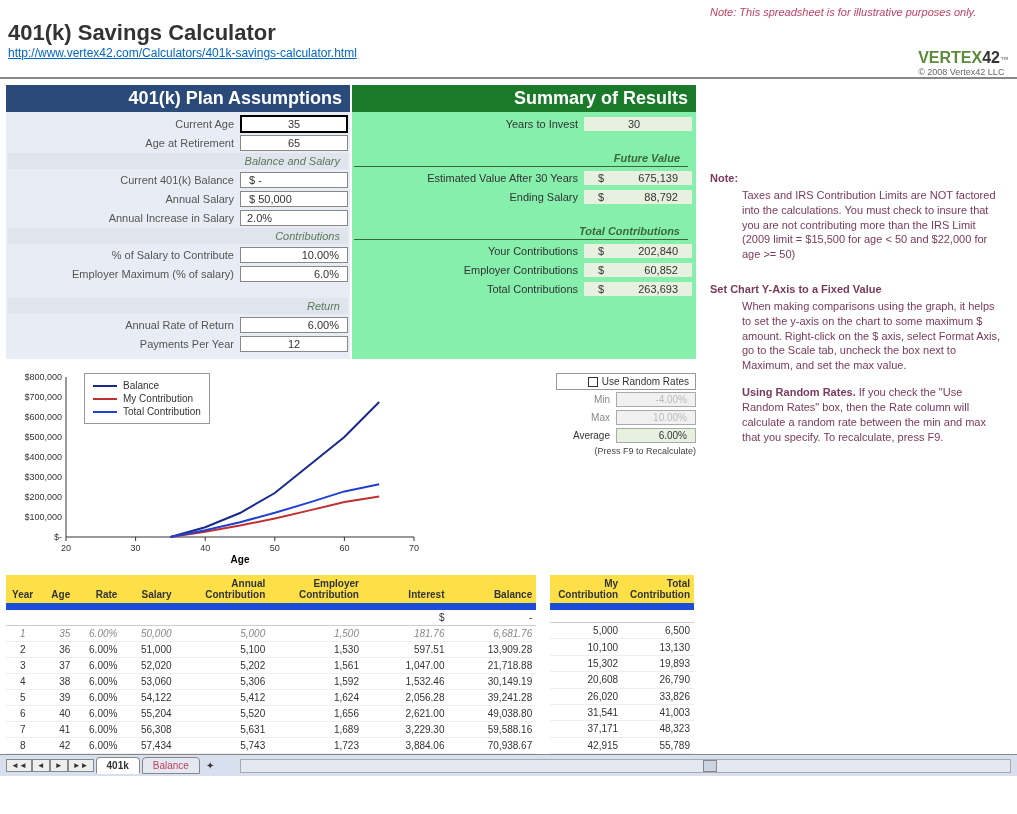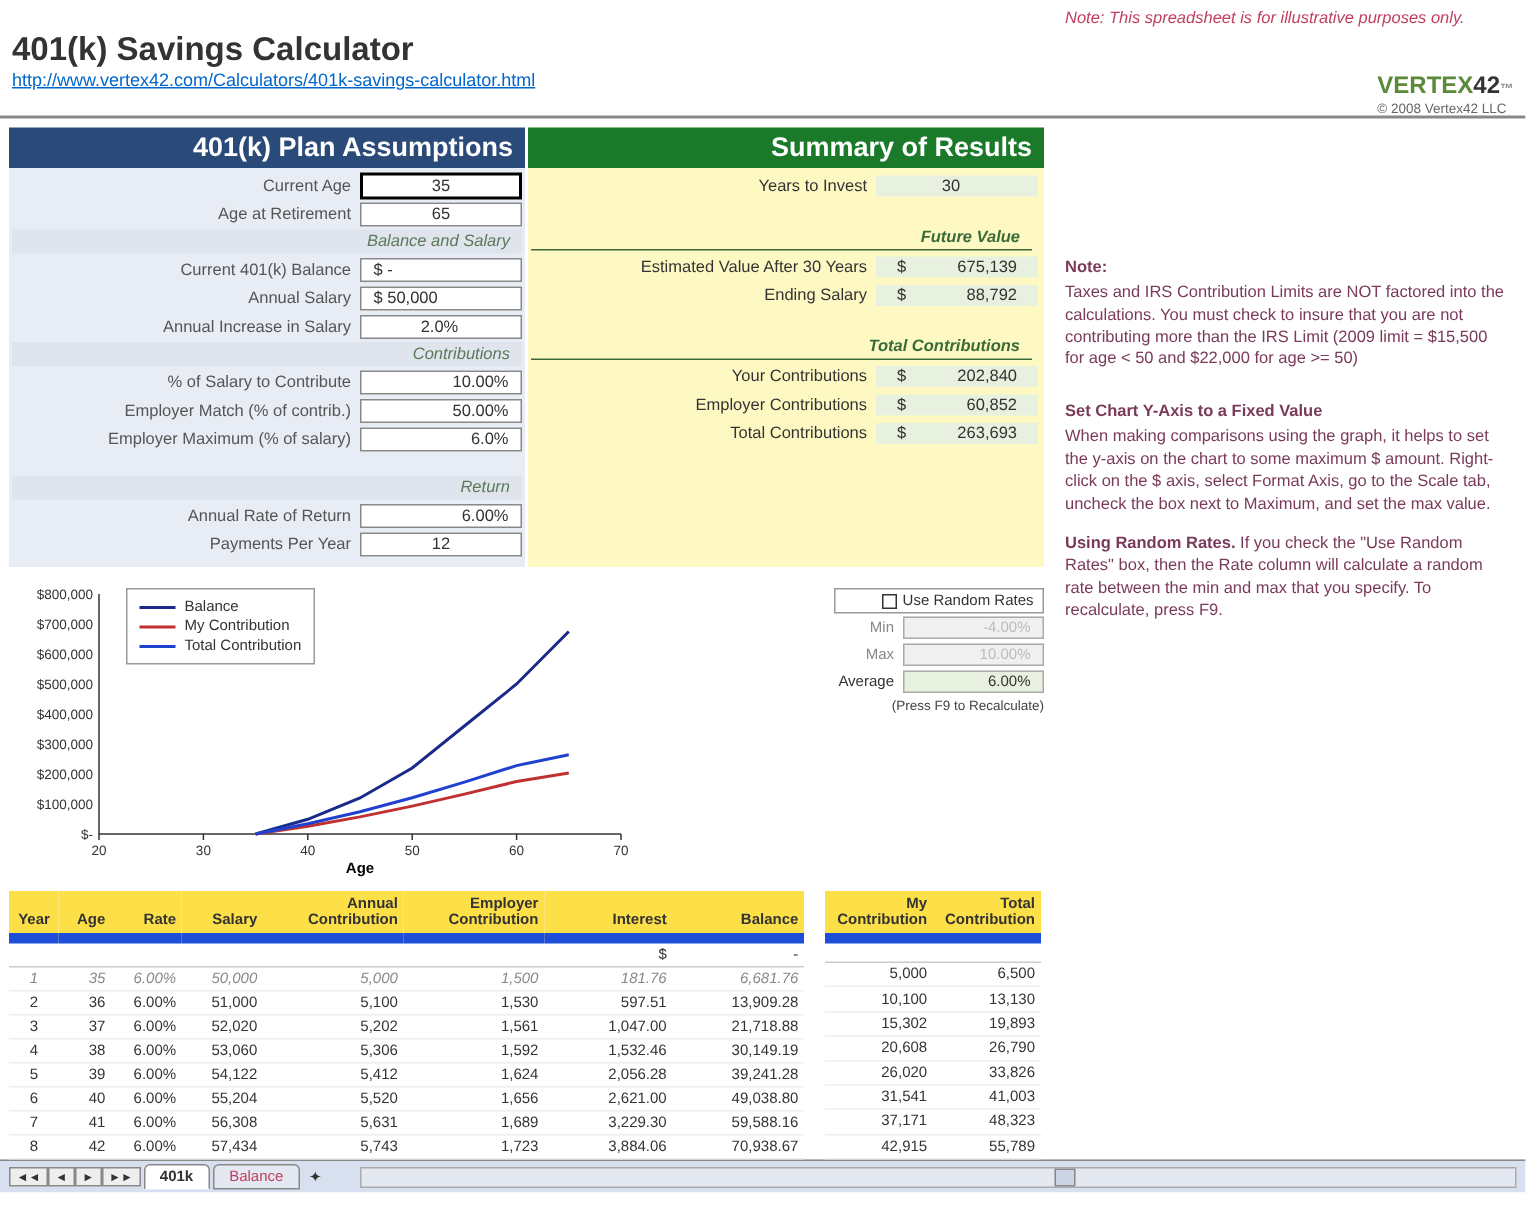--- a/index.html
+++ b/index.html
@@ -12,47 +12,47 @@
 .logo .v42 { color: #333; }
 .copyright { font-size: 9px; color: #666; }
 .top-note { position: absolute; left: 710px; top: 6px; color: #c04060; font-size: 11px; font-style: italic; }
 .main { display: flex; }
 .left-col { width: 700px; padding: 6px 0 0 0; }
 .panels { display: flex; gap: 6px; padding-left: 6px; }
 .panel { width: 344px; }
 .panel-header { color: #fff; font-weight: bold; font-size: 18px; text-align: right; padding: 3px 8px; }
 .assumptions h2 { background: #2a4a7a; }
 .summary h2 { background: #1a7a2a; }
-.summary { background: #fef9c3; padding-bottom: 8px; margin-left:-4px;}
+.summary { background: #86efac; padding-bottom: 8px; margin-left:-4px;}
 .row { display: flex; align-items: center; height: 19px; }
 .row .lbl { flex: 1; text-align: right; padding-right: 6px; font-size: 11px; }
 .row .val { width: 108px; text-align: center; padding: 1px 6px; font-size: 11px; background:#fff; border:1px solid #888;}
 .row .val.ro { background: #e8f0e0; text-align:right; padding-right:14px;}
 .row .val.sel { border:2px solid #000;}
 .assumptions .row .lbl { color: #555; }
 .subhead { text-align: right; font-style: italic; color: #5a7a5a; font-size: 11px; padding: 2px 8px; background:#e0e4ec; margin:1px 0;}
 .summary .subhead { background: transparent; color:#3a6a3a; font-weight:bold; font-style:italic; border-bottom:1px solid #3a6a3a; margin-right:4px;}
 .assumptions .body { background:#e8ecf4; padding:2px 2px 6px 2px;}
 .summary .body { padding:2px 4px 2px 2px;}
 .summary .row .val { border:none; }
 .chart-area { display:flex; padding:8px 4px 4px 4px; gap:10px;}
 .chart-box { width:420px; height:200px; position:relative; }
 .legend { position:absolute; left:80px; top:6px; border:1px solid #999; background:#fff; padding:4px 8px; font-size:10px;}
 .legend div { display:flex; align-items:center; gap:6px; margin:2px 0;}
 .legend .line { width:24px; height:2px; }
 svg { width:100%; height:100%; }
 .rate-box { width:260px; margin-top:6px; margin-left:auto;}
 .rate-box .row { height:18px; justify-content:flex-end;}
 .rate-box .row .lbl { text-align:right; font-size:10px; color:#888;}
-.rate-box .row .val { width:94px; text-align:right; padding-right:8px; border:1px solid #aaa; font-size:10px;}
+.rate-box .row .val { width:80px; text-align:right; padding-right:8px; border:1px solid #aaa; font-size:10px;}
 .rate-box .cb { display:flex; align-items:center; justify-content:flex-end; gap:4px; font-size:10px; border:1px solid #999; padding:2px 6px; width:140px; margin-left:auto;}
 .rate-box .hint { font-size:9px; text-align:right; color:#444; margin-top:2px;}
 .notes { width: 310px; padding: 4px 6px 4px 10px; font-size: 11px; color: #7a3a5a; line-height:1.35;}
 .notes h3 { font-size: 11px; font-weight: bold; margin-top:8px; margin-bottom:2px;}
-.notes p { margin-bottom:4px;}
+.notes p { margin-bottom:4px;margin-left:32px;}
 .tables { display:flex; gap:14px; padding:4px 6px 0 6px;}
 table { border-collapse: collapse; font-size:10px; }
 th { background:#fde047; font-weight:bold; padding:3px 4px; border-bottom:7px solid #1d4ed8; text-align:right; vertical-align:bottom;}
 td { padding:2px 4px; text-align:right; border-bottom:1px solid #eee;}
 .t1 { width:686px; }
 .t1 th:nth-child(1),.t1 td:nth-child(1){width:36px;text-align:center;}
 .t1 th:nth-child(2),.t1 td:nth-child(2){width:40px;}
 .t1 th:nth-child(3),.t1 td:nth-child(3){width:54px;}
 .t1 th:nth-child(4),.t1 td:nth-child(4){width:64px;}
 .t1 th:nth-child(5),.t1 td:nth-child(5){width:110px;}
@@ -111,30 +111,26 @@
       <div class="row">
               <div class="lbl">Current 401(k) Balance</div>
               <div class="val" style="text-align:left;padding-left:8px;">$          -</div>
             </div>
       <div class="row">
               <div class="lbl">Annual Salary</div>
               <div class="val" style="text-align:left;padding-left:8px;">$     50,000</div>
             </div>
       <div class="row">
               <div class="lbl">Annual Increase in Salary</div>
-              <div class="val" style="text-align:center;padding-right:8px;">2.0%</div>
+              <div class="val" style="text-align:left;padding-right:8px;">2.0%</div>
             </div>
       <div class="subhead">Contributions</div>
       <div class="row">
               <div class="lbl">% of Salary to Contribute</div>
               <div class="val" style="text-align:right;padding-right:8px;">10.00%</div>
-            </div>
-      <div class="row">
-              <div class="lbl">Employer Match (% of contrib.)</div>
-              <div class="val" style="text-align:right;padding-right:8px;">50.00%</div>
             </div>
       <div class="row">
               <div class="lbl">Employer Maximum (% of salary)</div>
               <div class="val" style="text-align:right;padding-right:8px;">6.0%</div>
             </div>
       <div style="height:14px;"></div>
       <div class="subhead">Return</div>
       <div class="row">
               <div class="lbl">Annual Rate of Return</div>
               <div class="val" style="text-align:right;padding-right:8px;">6.00%</div>

